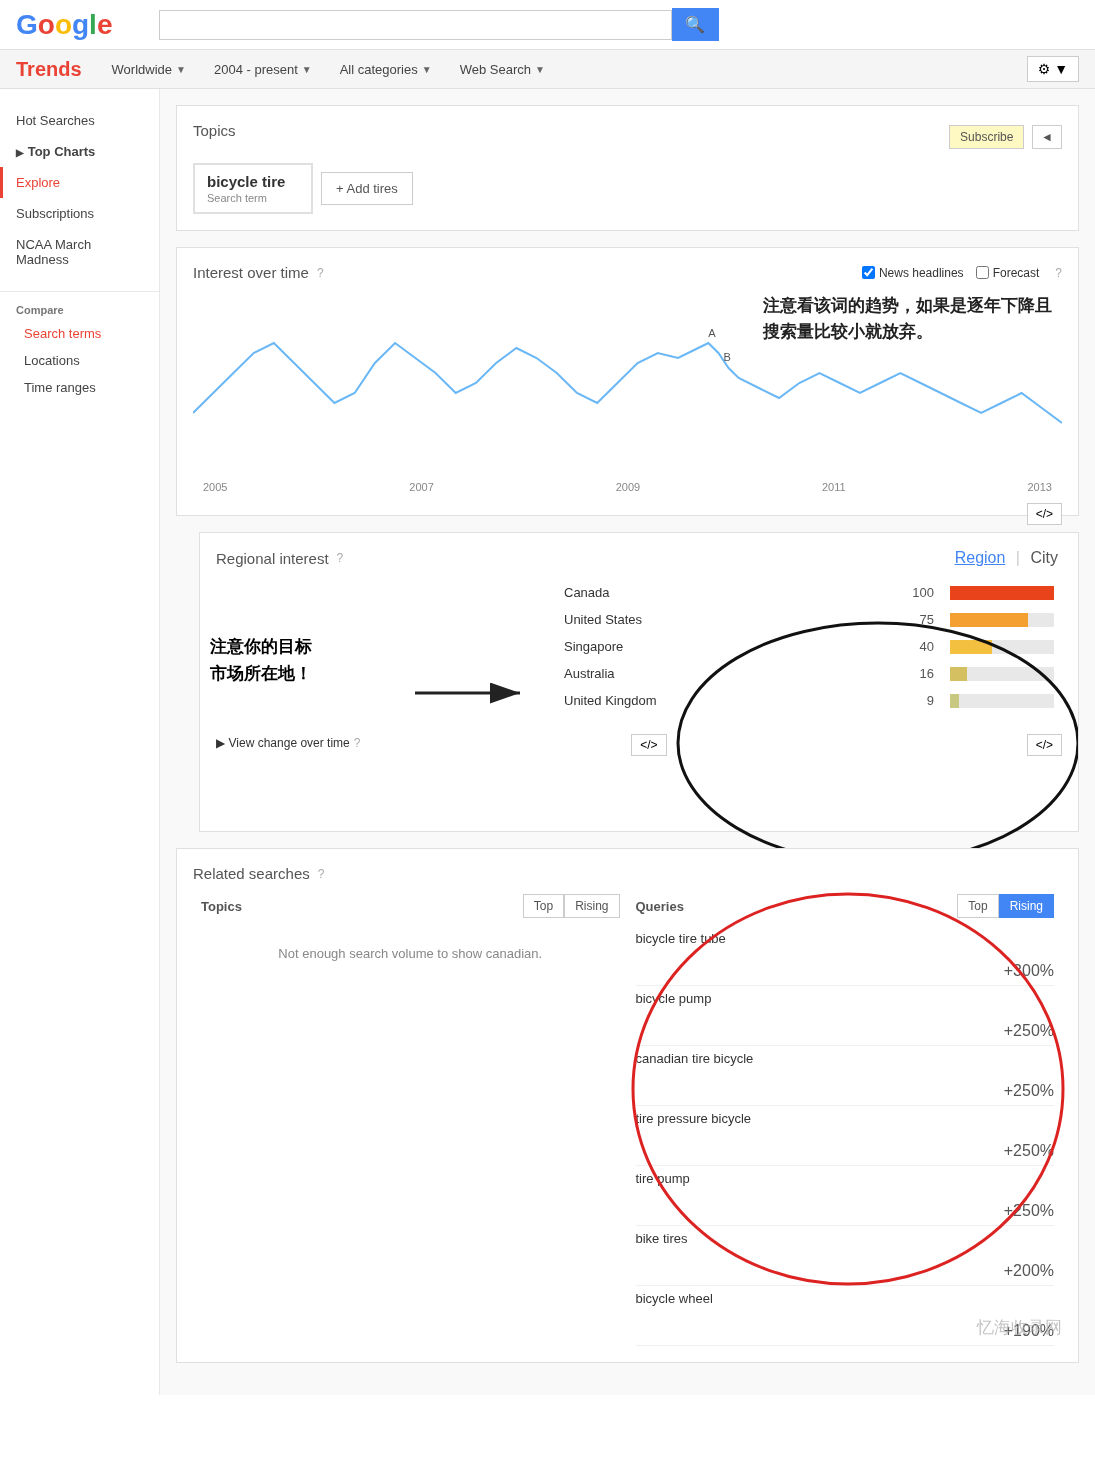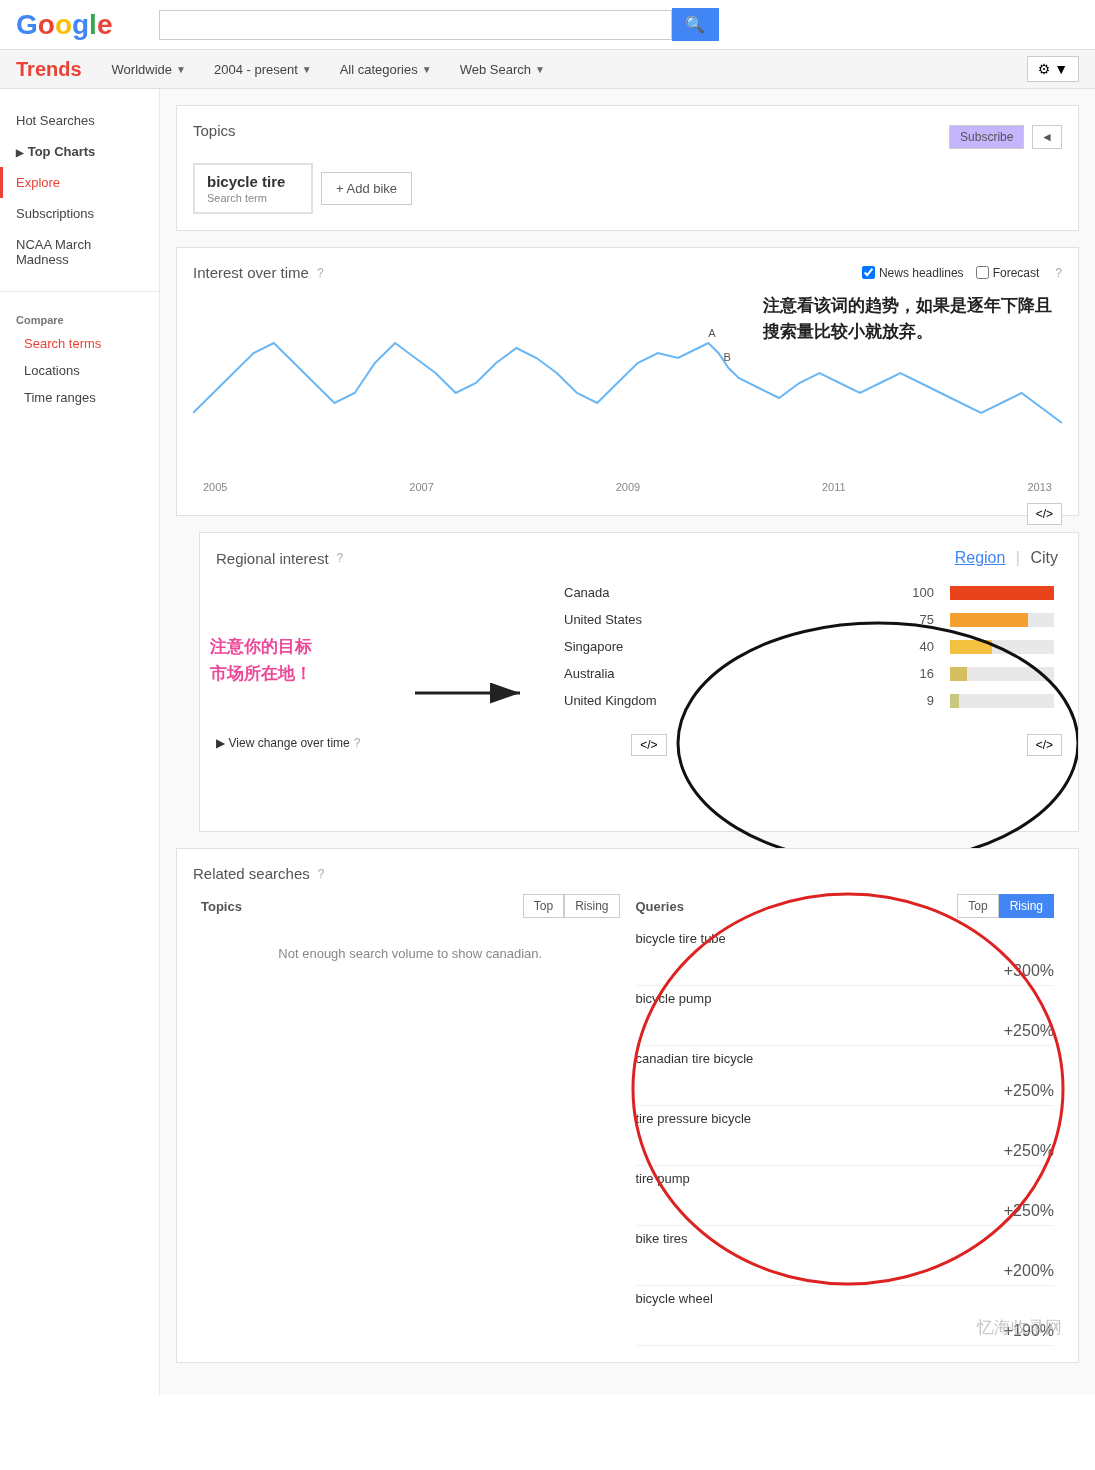--- a/index.html
+++ b/index.html
@@ -55,21 +55,21 @@
     
     .section-card {
       background: #fff; border: 1px solid #e0e0e0; margin-bottom: 16px; padding: 16px;
     }
     .section-title { font-size: 15px; color: #555; margin-bottom: 12px; }
     .section-header { display: flex; align-items: center; justify-content: space-between; margin-bottom: 12px; }
 
     
     #topics-section .section-header { align-items: center; }
     .subscribe-btn {
-      background: #c4b5fd; border: 1px solid #ccc; padding: 4px 10px; cursor: pointer; font-size: 12px; color: #555;
+      background: #fef9c3; border: 1px solid #ccc; padding: 4px 10px; cursor: pointer; font-size: 12px; color: #555;
     }
     .share-btn {
       background: #fff; border: 1px solid #ccc; padding: 4px 8px; cursor: pointer; font-size: 12px; color: #555; margin-left: 4px;
     }
     .search-term-tag {
       display: inline-flex; flex-direction: column; background: #fff; border: 2px solid #e0e0e0;
       padding: 8px 12px; margin-right: 8px; min-width: 120px;
     }
     .search-term-name { font-size: 15px; font-weight: bold; color: #333; }
     .search-term-label { font-size: 11px; color: #888; margin-top: 2px; }
@@ -157,21 +157,21 @@
 
   <div id="sidebar">
     <div class="sidebar-item">Hot Searches</div>
     <div class="sidebar-item" style="font-weight:bold;">
       <span style="font-size:10px;margin-right:4px;">▶</span><span>Top Charts</span>
     </div>
     <div class="sidebar-item active">Explore</div>
     <div class="sidebar-item">Subscriptions</div>
     <div class="sidebar-item">NCAA March Madness</div>
 
-    <div style="margin-top:16px;border-top:1px solid #e8e8e8;padding-top:10px;">
+    <div style="margin-top:16px;border-top:1px solid #e8e8e8;padding-top:0;">
       <div class="sidebar-section-title">Compare</div>
       <div class="sidebar-sub-item active-red">Search terms</div>
       <div class="sidebar-sub-item">Locations</div>
       <div class="sidebar-sub-item">Time ranges</div>
     </div>
   </div>
 
   <div id="main">
 
     <div class="section-card" id="topics-section">
@@ -180,21 +180,21 @@
         <div>
           <button class="subscribe-btn">Subscribe</button>
           <button class="share-btn">◄</button>
         </div>
       </div>
       <div style="display:flex;align-items:center;">
         <div class="search-term-tag">
           <span class="search-term-name">bicycle tire</span>
           <span class="search-term-label">Search term</span>
         </div>
-        <button class="add-term-btn">+ Add bike</button>
+        <button class="add-term-btn">+ Add tires</button>
       </div>
     </div>
 
     <div class="section-card" id="interest-section">
       <div class="section-header">
         <span style="display:flex;align-items:center;">
           <span class="section-title" style="margin-bottom:0;margin-right:4px;">Interest over time</span>
           <span class="help-icon">?</span>
         </span>
         <div class="chart-options">
@@ -243,21 +243,21 @@
           <span class="section-title" style="margin-bottom:0;margin-right:4px;">Regional interest</span>
           <span class="help-icon">?</span>
         </span>
         <div class="region-tabs">
           <span class="region-tab active">Region</span>
           <span class="region-sep">|</span>
           <span class="region-tab">City</span>
         </div>
       </div>
 
-      <div class="chinese-annotation" style="position:absolute;left:10px;top:100px;font-size:17px;font-weight:bold;color:#ec4899;line-height:1.6;z-index:2;">
+      <div class="chinese-annotation" style="position:absolute;left:10px;top:100px;font-size:17px;font-weight:bold;color:#000000;line-height:1.6;z-index:2;">
         注意你的目标<br>市场所在地！
       </div>
 
       <div style="position:absolute;left:210px;top:140px;z-index:2;">
         <svg width="120" height="40">
           <defs>
             <marker id="arrowhead" markerWidth="10" markerHeight="7" refX="10" refY="3.5" orient="auto">
               <polygon points="0 0, 10 3.5, 0 7" fill="#222"></polygon>
             </marker>
           </defs>

